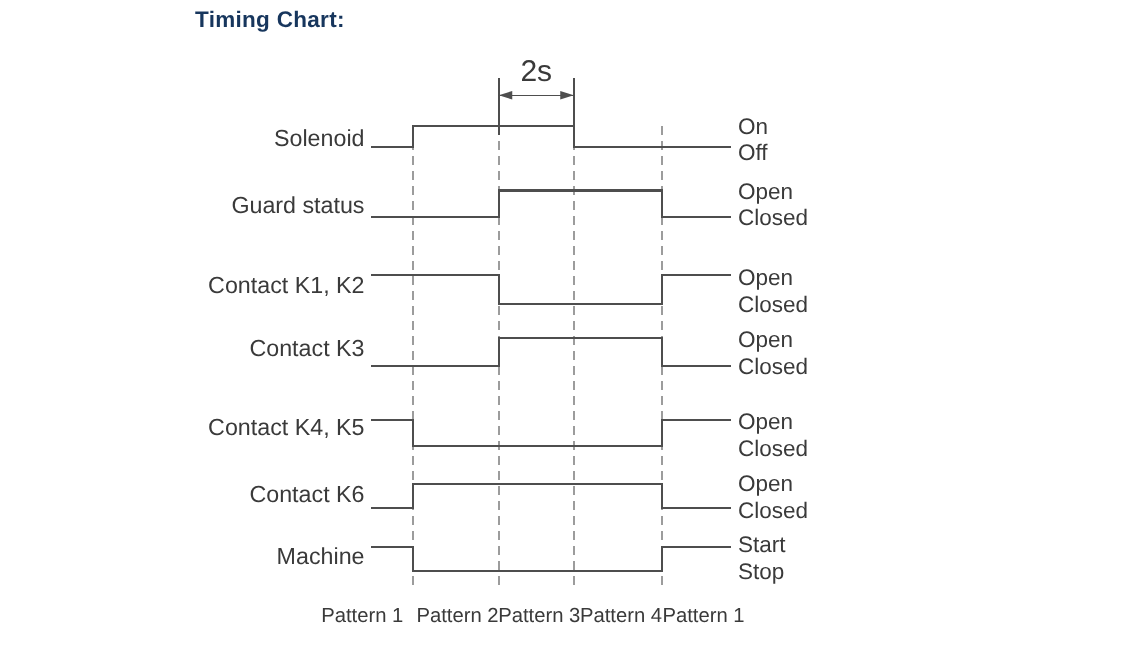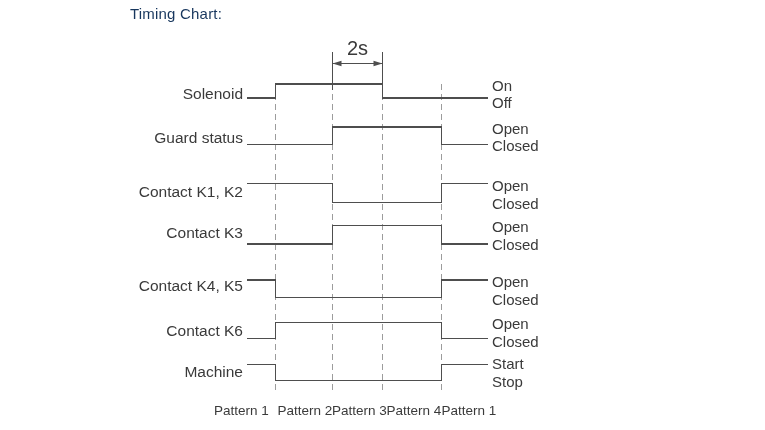--- a/index.html
+++ b/index.html
@@ -1,18 +1,18 @@
 <!DOCTYPE html>
 <html><head>
 <meta charset="utf-8">
 <style>
   html,body{margin:0;padding:0;background:#ffffff;}
   .page{position:relative;width:765px;height:430px;overflow:hidden;background:#ffffff;
         font-family:"Liberation Sans",sans-serif;}
-  .page-title{position:absolute;left:130px;top:5px;margin:0;font-size:15px;font-weight:400;
+  .page-title{position:absolute;left:130px;top:5px;margin:0;font-size:15px;font-weight:700;
         color:#17365d;letter-spacing:0.2px;}
   .chart-svg{position:absolute;left:0;top:0;}
   .chart-svg text{fill:#3a3a3a;dominant-baseline:central;}
   .wave{fill:none;stroke:#4e4e4e;stroke-width:1.5;shape-rendering:crispEdges;}
   .dash{stroke:#9c9c9c;stroke-width:1.2;stroke-dasharray:6 4;shape-rendering:crispEdges;}
   .thin{stroke:#4e4e4e;stroke-width:1;shape-rendering:crispEdges;}
   .arr{fill:#4e4e4e;stroke:none;}
   .lbl{font-size:15.5px;}
   .rlbl{font-size:15px;}
   .pat{font-size:13.5px;}

